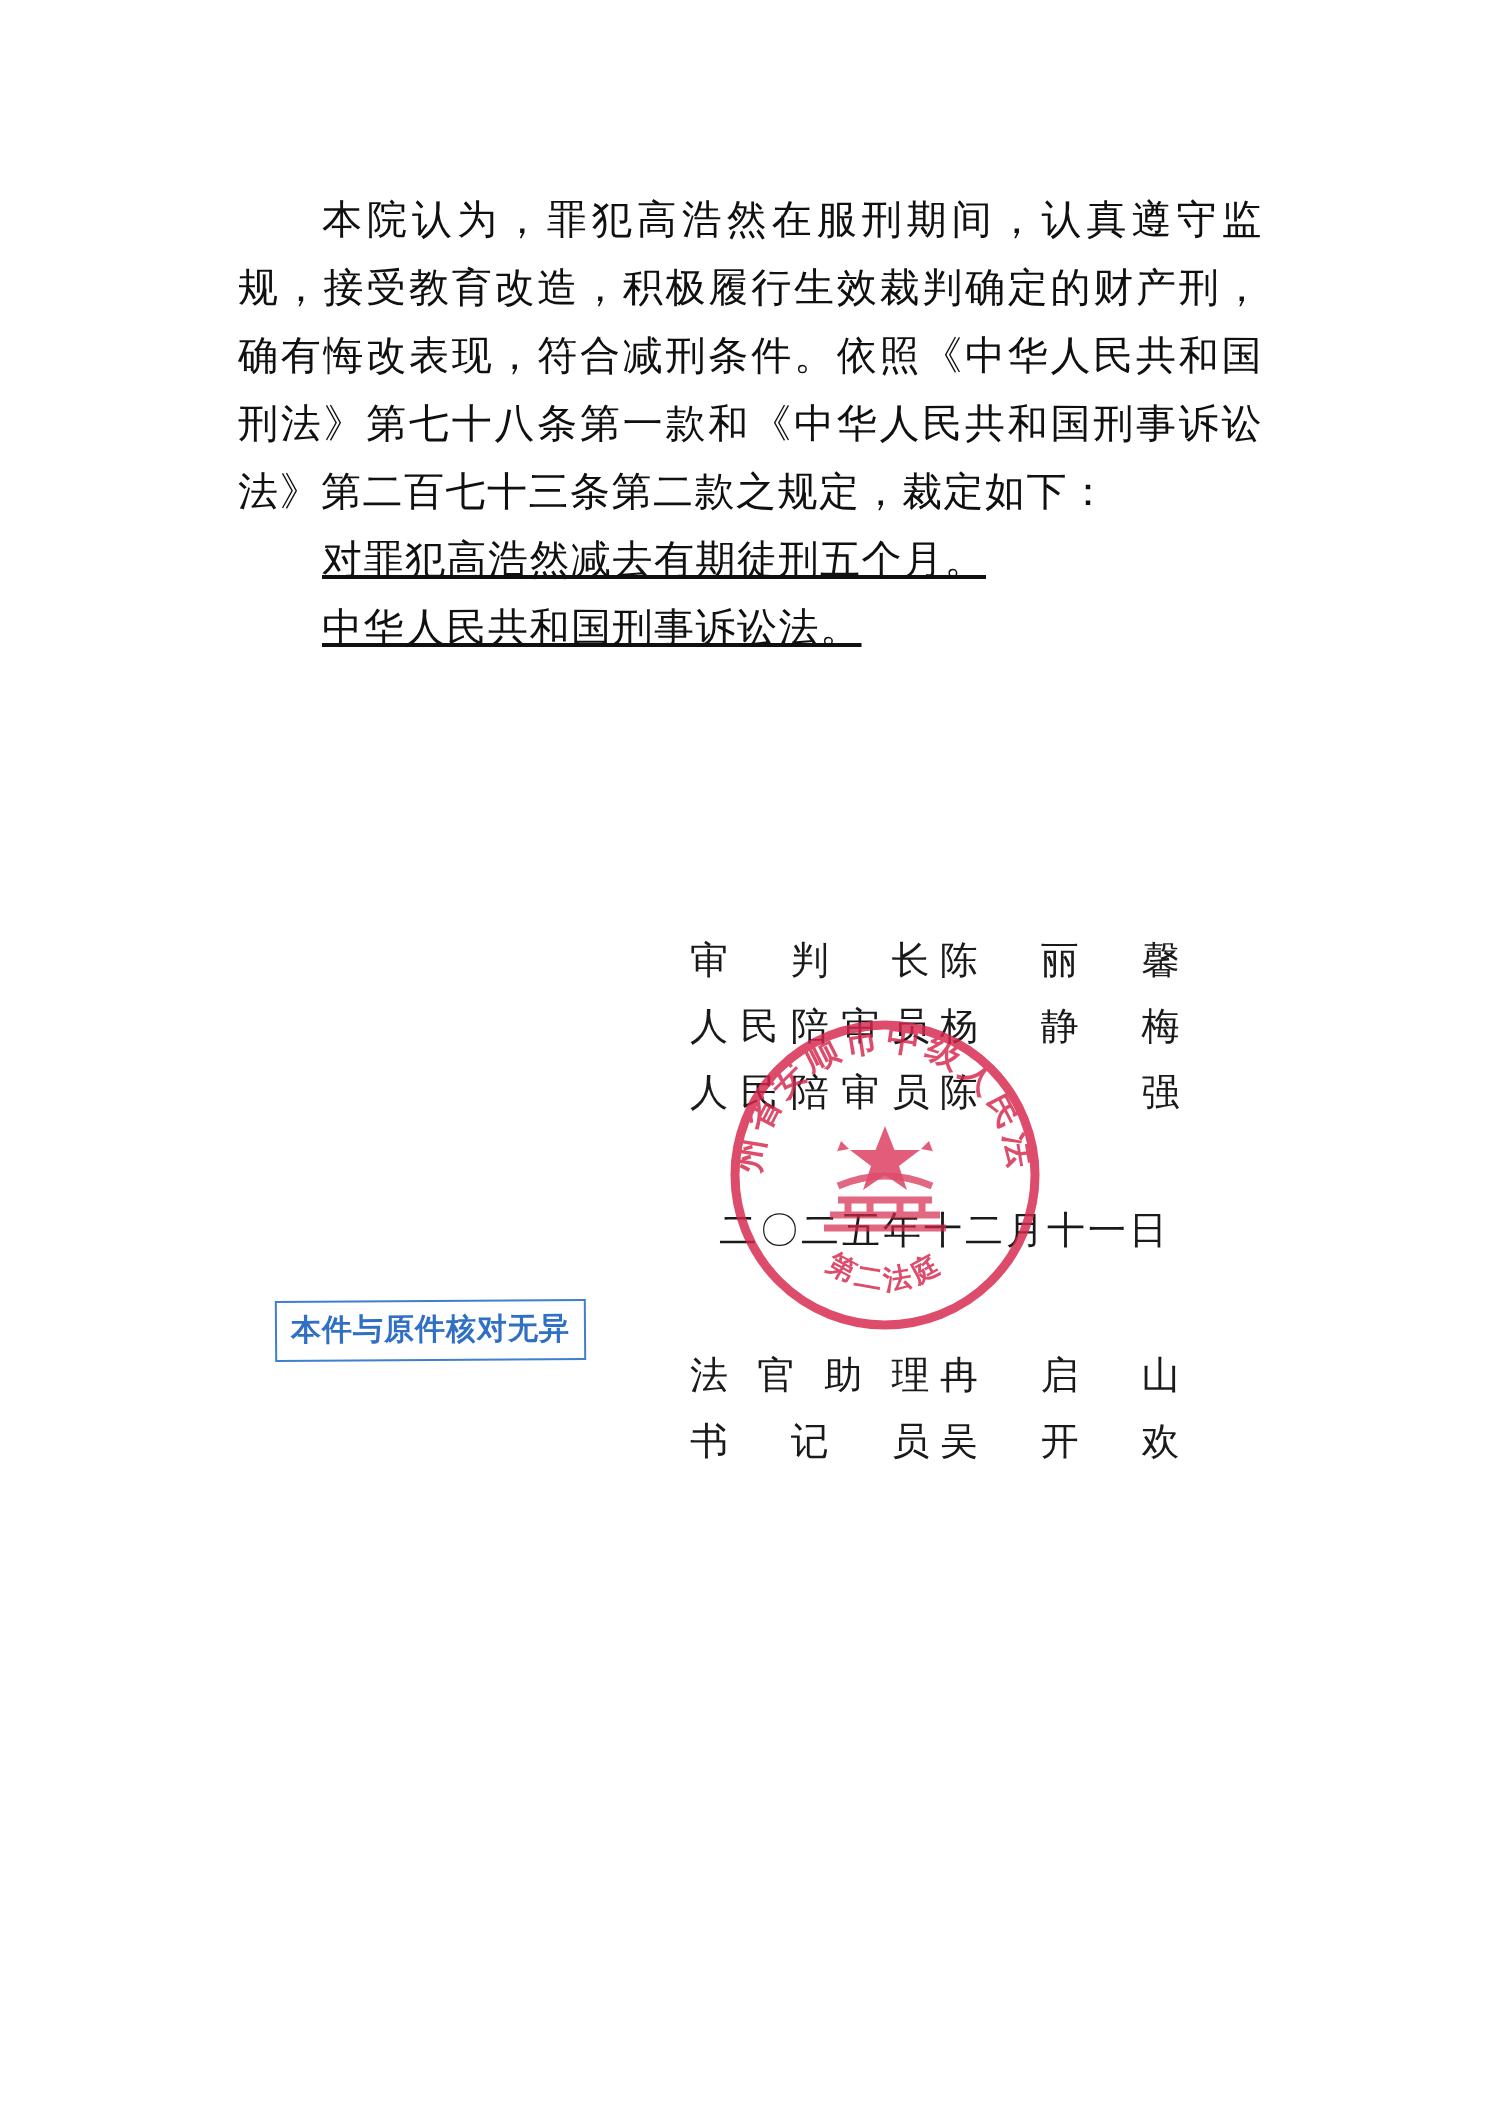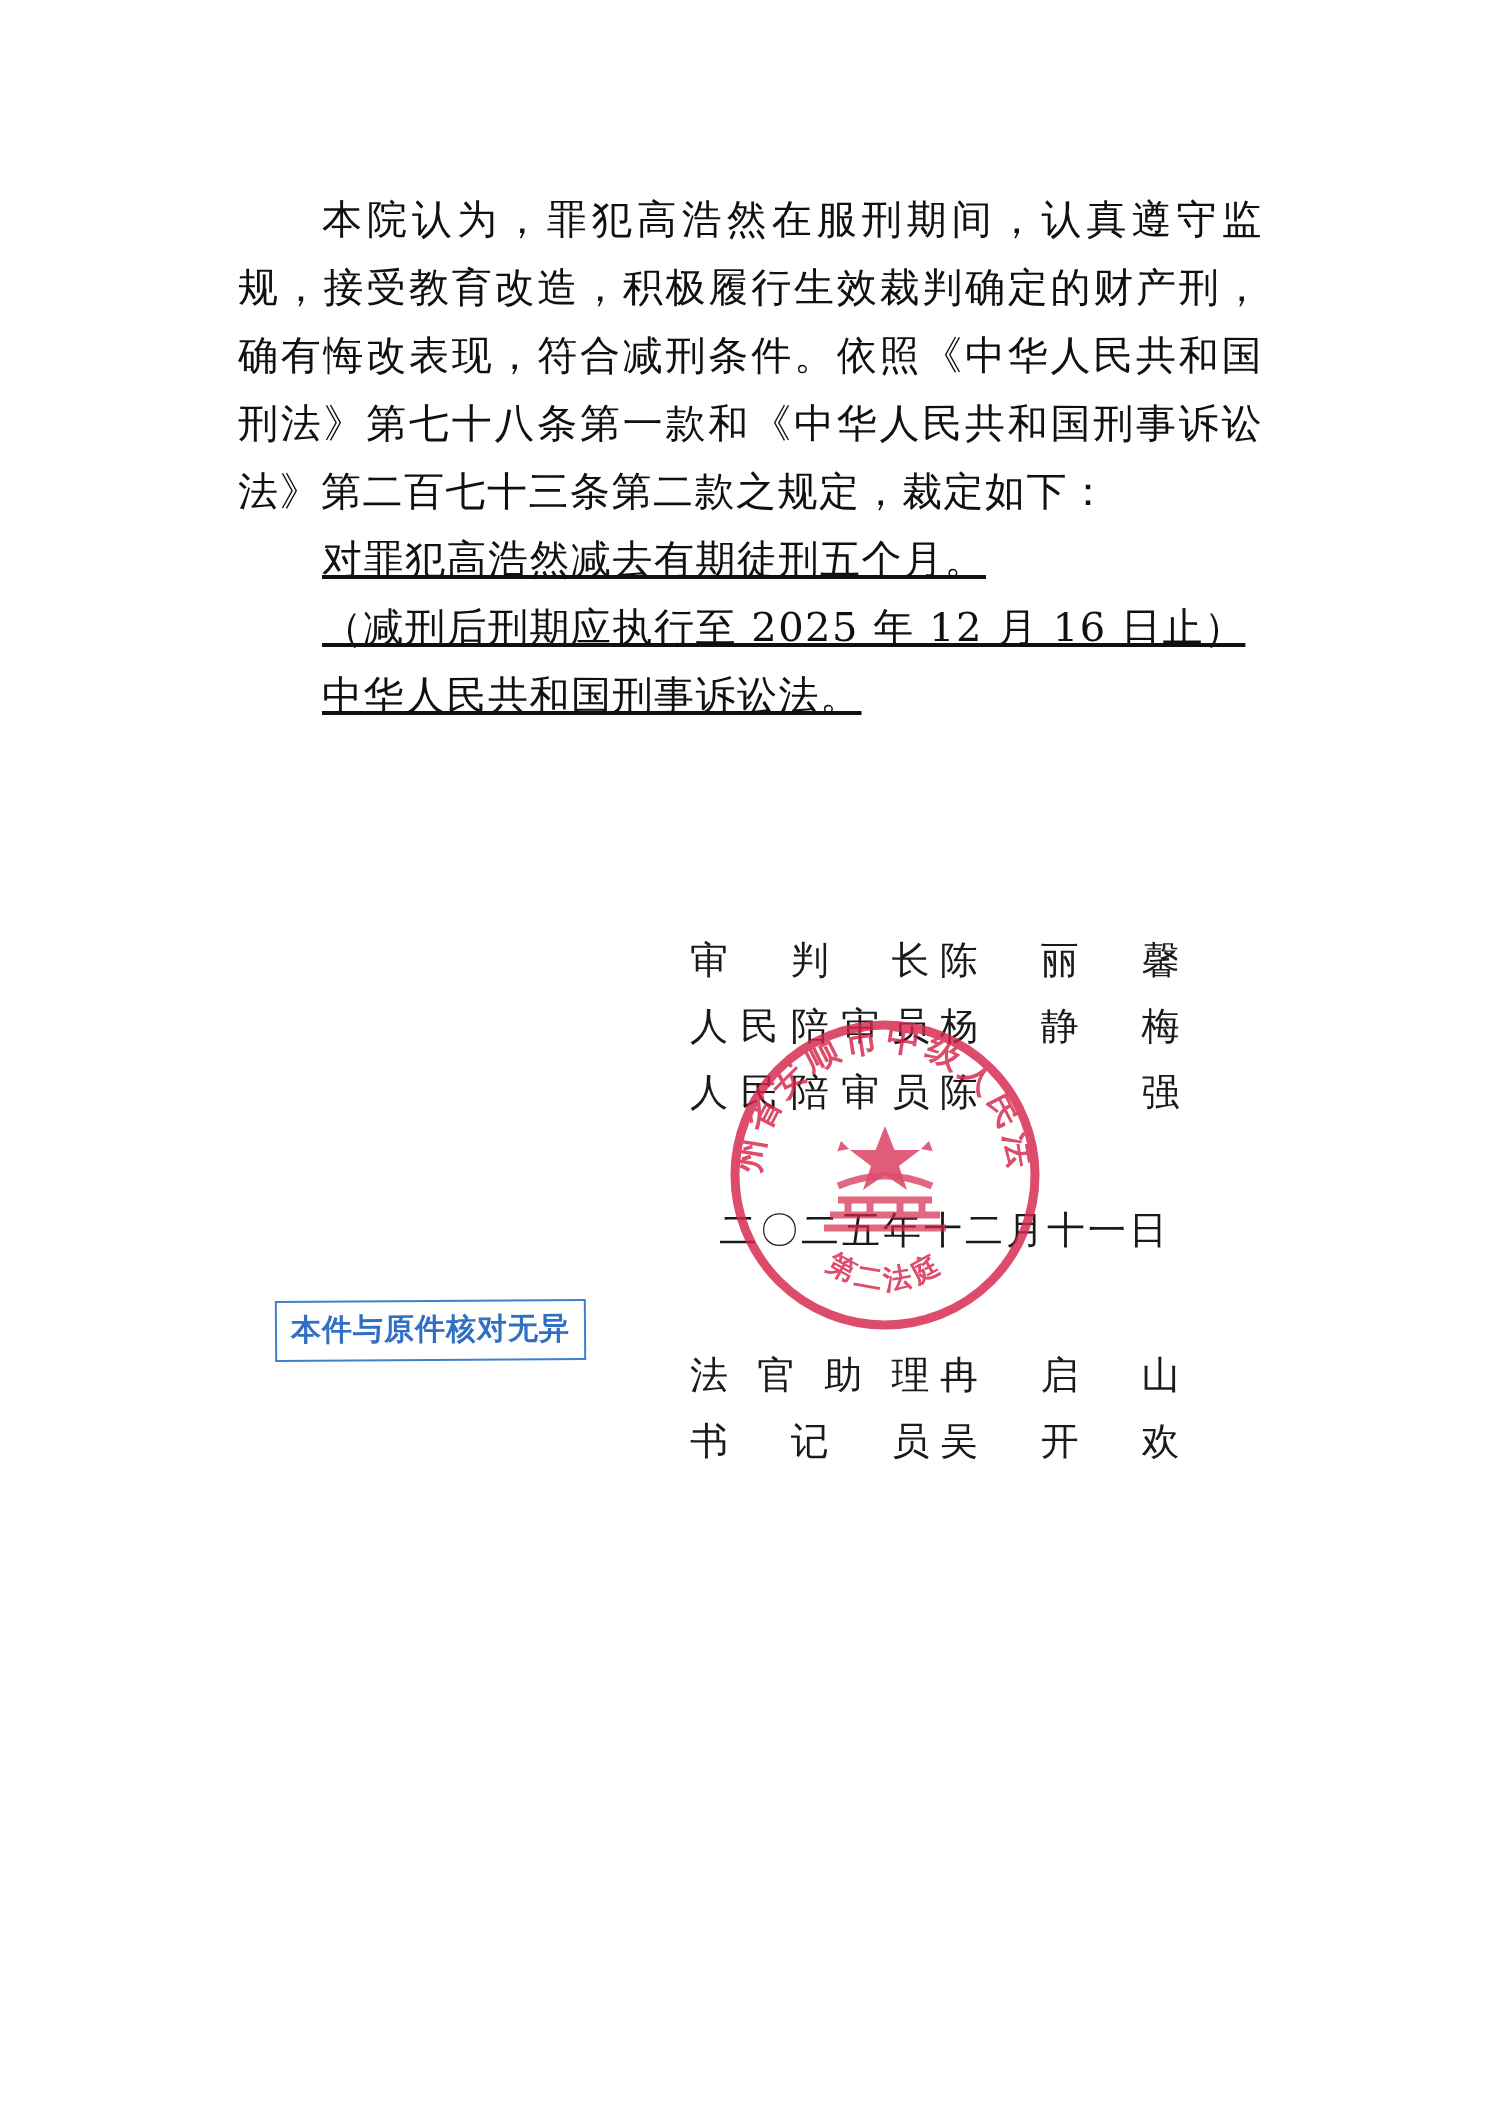--- a/index.html
+++ b/index.html
@@ -121,21 +121,20 @@
   }
 </style>
 </head>
 <body>
 
 <div class="page">
 
   <div class="body-text">
     <p class="para indent">本院认为，罪犯高浩然在服刑期间，认真遵守监规，接受教育改造，积极履行生效裁判确定的财产刑，确有悔改表现，符合减刑条件。依照《中华人民共和国刑法》第七十八条第一款和《中华人民共和国刑事诉讼法》第二百七十三条第二款之规定，裁定如下：</p>
     <p class="para indent gap-small">对罪犯高浩然减去有期徒刑五个月。</p>
-    <p class="para indent gap-small">（减刑后刑期应执行至 2025 年 12 月 16 日止）</p>
     <p class="para indent gap-small">中华人民共和国刑事诉讼法。</p>
   </div>
 
   <div class="sig-block">
 
     <div class="sig-row">
       <div class="sig-role">
         <span>审</span>
         <span>判</span>
         <span>长</span>

